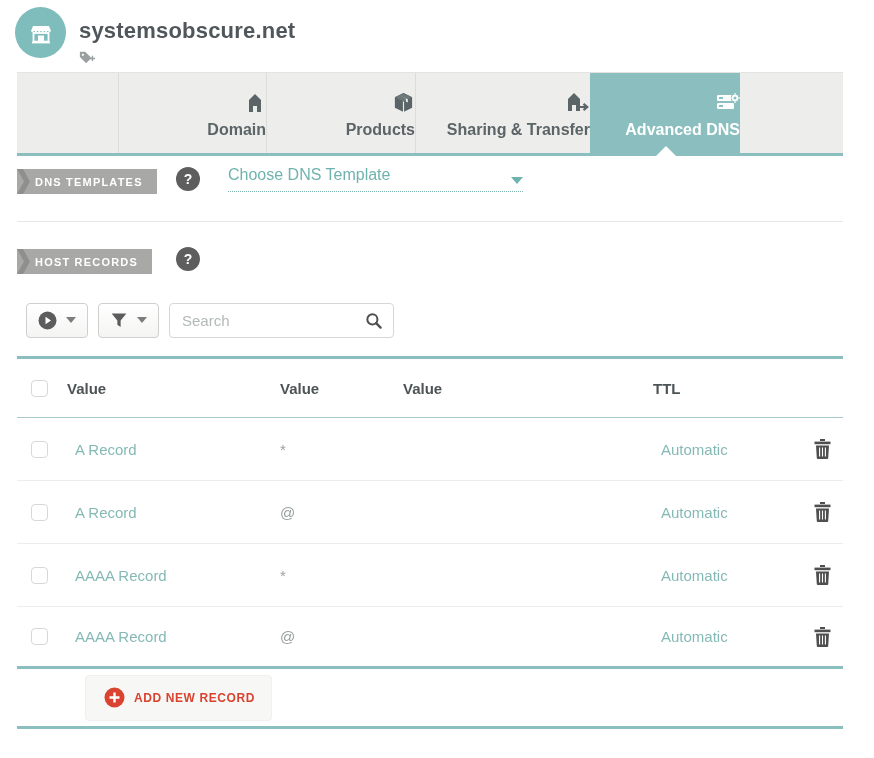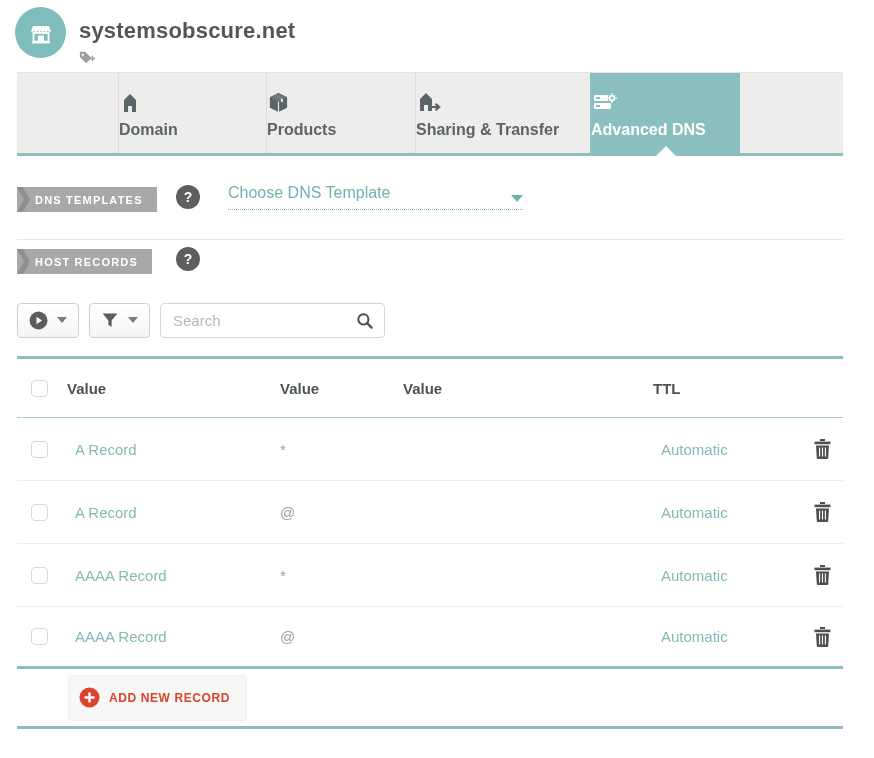--- a/index.html
+++ b/index.html
@@ -29,42 +29,42 @@
   
   .tabbar {
     position:absolute; left:17px; top:72px; width:826px; height:84px;
     display:flex; background:#ededec;
     border-top:1px solid #e3e3e2;
     border-bottom:3px solid #8bbfbf;
   }
   .tab-spacer-left { width:101px; }
   .tab-spacer-right { flex:1; }
   .tab {
-    display:flex; flex-direction:column; align-items:flex-start; justify-content:center;
+    display:flex; flex-direction:column; align-items:flex-end; justify-content:center;
     border-left:1px solid #dcdcdb; cursor:pointer; position:relative;
     color:#5b6466; gap:7px; padding-top:2px;
   }
   .tab:last-of-type { border-right:1px solid #dcdcdb; }
   .tab-domain { width:148px; }
   .tab-products { width:149px; }
   .tab-sharing { width:175px; }
   .tab-advanced { width:150px; }
   .tab .tab-label { font-size:16px; font-weight:700; }
   .tab .ticon { height:24px; display:flex; align-items:flex-end; }
   .tab.active { background:#8bbfbf; color:#fff; border-left-color:#8bbfbf; }
   .tab.active::after {
     content:""; position:absolute; bottom:-3px; left:50%; transform:translateX(-50%);
     width:0; height:0;
     border-left:10px solid transparent; border-right:10px solid transparent;
     border-bottom:10px solid #ffffff;
   }
 
   
   .section-row { position:absolute; left:17px; width:826px; }
-  .row-dnstemplates { top:180px; height:60px; border-bottom:1px solid #e7e7e6;text-decoration:underline; }
+  .row-dnstemplates { top:162px; height:60px; border-bottom:1px solid #e7e7e6;text-decoration:underline; }
   .row-hostrecords { top:242px; height:48px;text-align:center; }
 
   .ribbon {
     position:absolute; left:0; top:7px; height:25px;
     background:#a8a8a7; color:#fff;
     font-size:11px; font-weight:700; letter-spacing:1.2px;
     display:flex; align-items:center; padding:0 14px 0 18px;
   }
   .ribbon::before {
     content:""; position:absolute; left:0; top:0;
@@ -84,21 +84,21 @@
     color:#6fb3af; font-size:16px; cursor:pointer;
     display:flex; align-items:flex-end; justify-content:space-between;
   }
   .caret-down {
     width:0; height:0; display:inline-block;
     border-left:6px solid transparent; border-right:6px solid transparent;
     border-top:7px solid #6fb3af;
   }
 
   
-  .toolbar { position:absolute; left:17px; top:302px; width:826px; height:36px; display:flex; align-items:center; }
+  .toolbar { position:absolute; left:26px; top:302px; width:826px; height:36px; display:flex; align-items:center; }
   .tool-btn {
     height:35px; border:1px solid #cfcfce; border-radius:4px;
     background:linear-gradient(#ffffff,#f4f4f3);
     display:flex; align-items:center; gap:9px; padding:0 11px;
     cursor:pointer; margin-right:10px;
   }
   .tool-btn .caret-sm {
     width:0; height:0;
     border-left:5px solid transparent; border-right:5px solid transparent;
     border-top:6px solid #7c7c7c;
@@ -139,23 +139,23 @@
       repeating-linear-gradient(90deg, rgba(186,203,200,.75) 0 9px, rgba(222,231,229,.65) 9px 20px, rgba(203,215,212,.8) 20px 31px, rgba(232,238,236,.6) 31px 43px),
       linear-gradient(#e4eae8,#eef2f1);
     filter:blur(1.3px);
   }
   .bw-1 { width:100px; } .bw-2 { width:96px; } .bw-3 { width:126px; } .bw-4 { width:140px; }
   .cell-trash { justify-self:end; cursor:pointer; line-height:0; }
 
   
   .add-row { height:60px; display:flex; align-items:center; border-bottom:3px solid #8bbfbf; }
   .add-btn {
-    margin-left:51px; height:46px;
+    margin-left:68px; height:46px;
     background:#f7f7f6; border:1px solid #f0f0ef; border-radius:4px;
-    display:flex; align-items:center; gap:9px; padding:0 16px 0 10px;
+    display:flex; align-items:center; gap:9px; padding:0 16px 0 18px;
     cursor:pointer;
   }
   .add-btn .add-label {
     color:#d9432f; font-size:12px; font-weight:700; letter-spacing:.6px;
   }
 </style>
 </head>
 <body>
 
 <div class="page">

